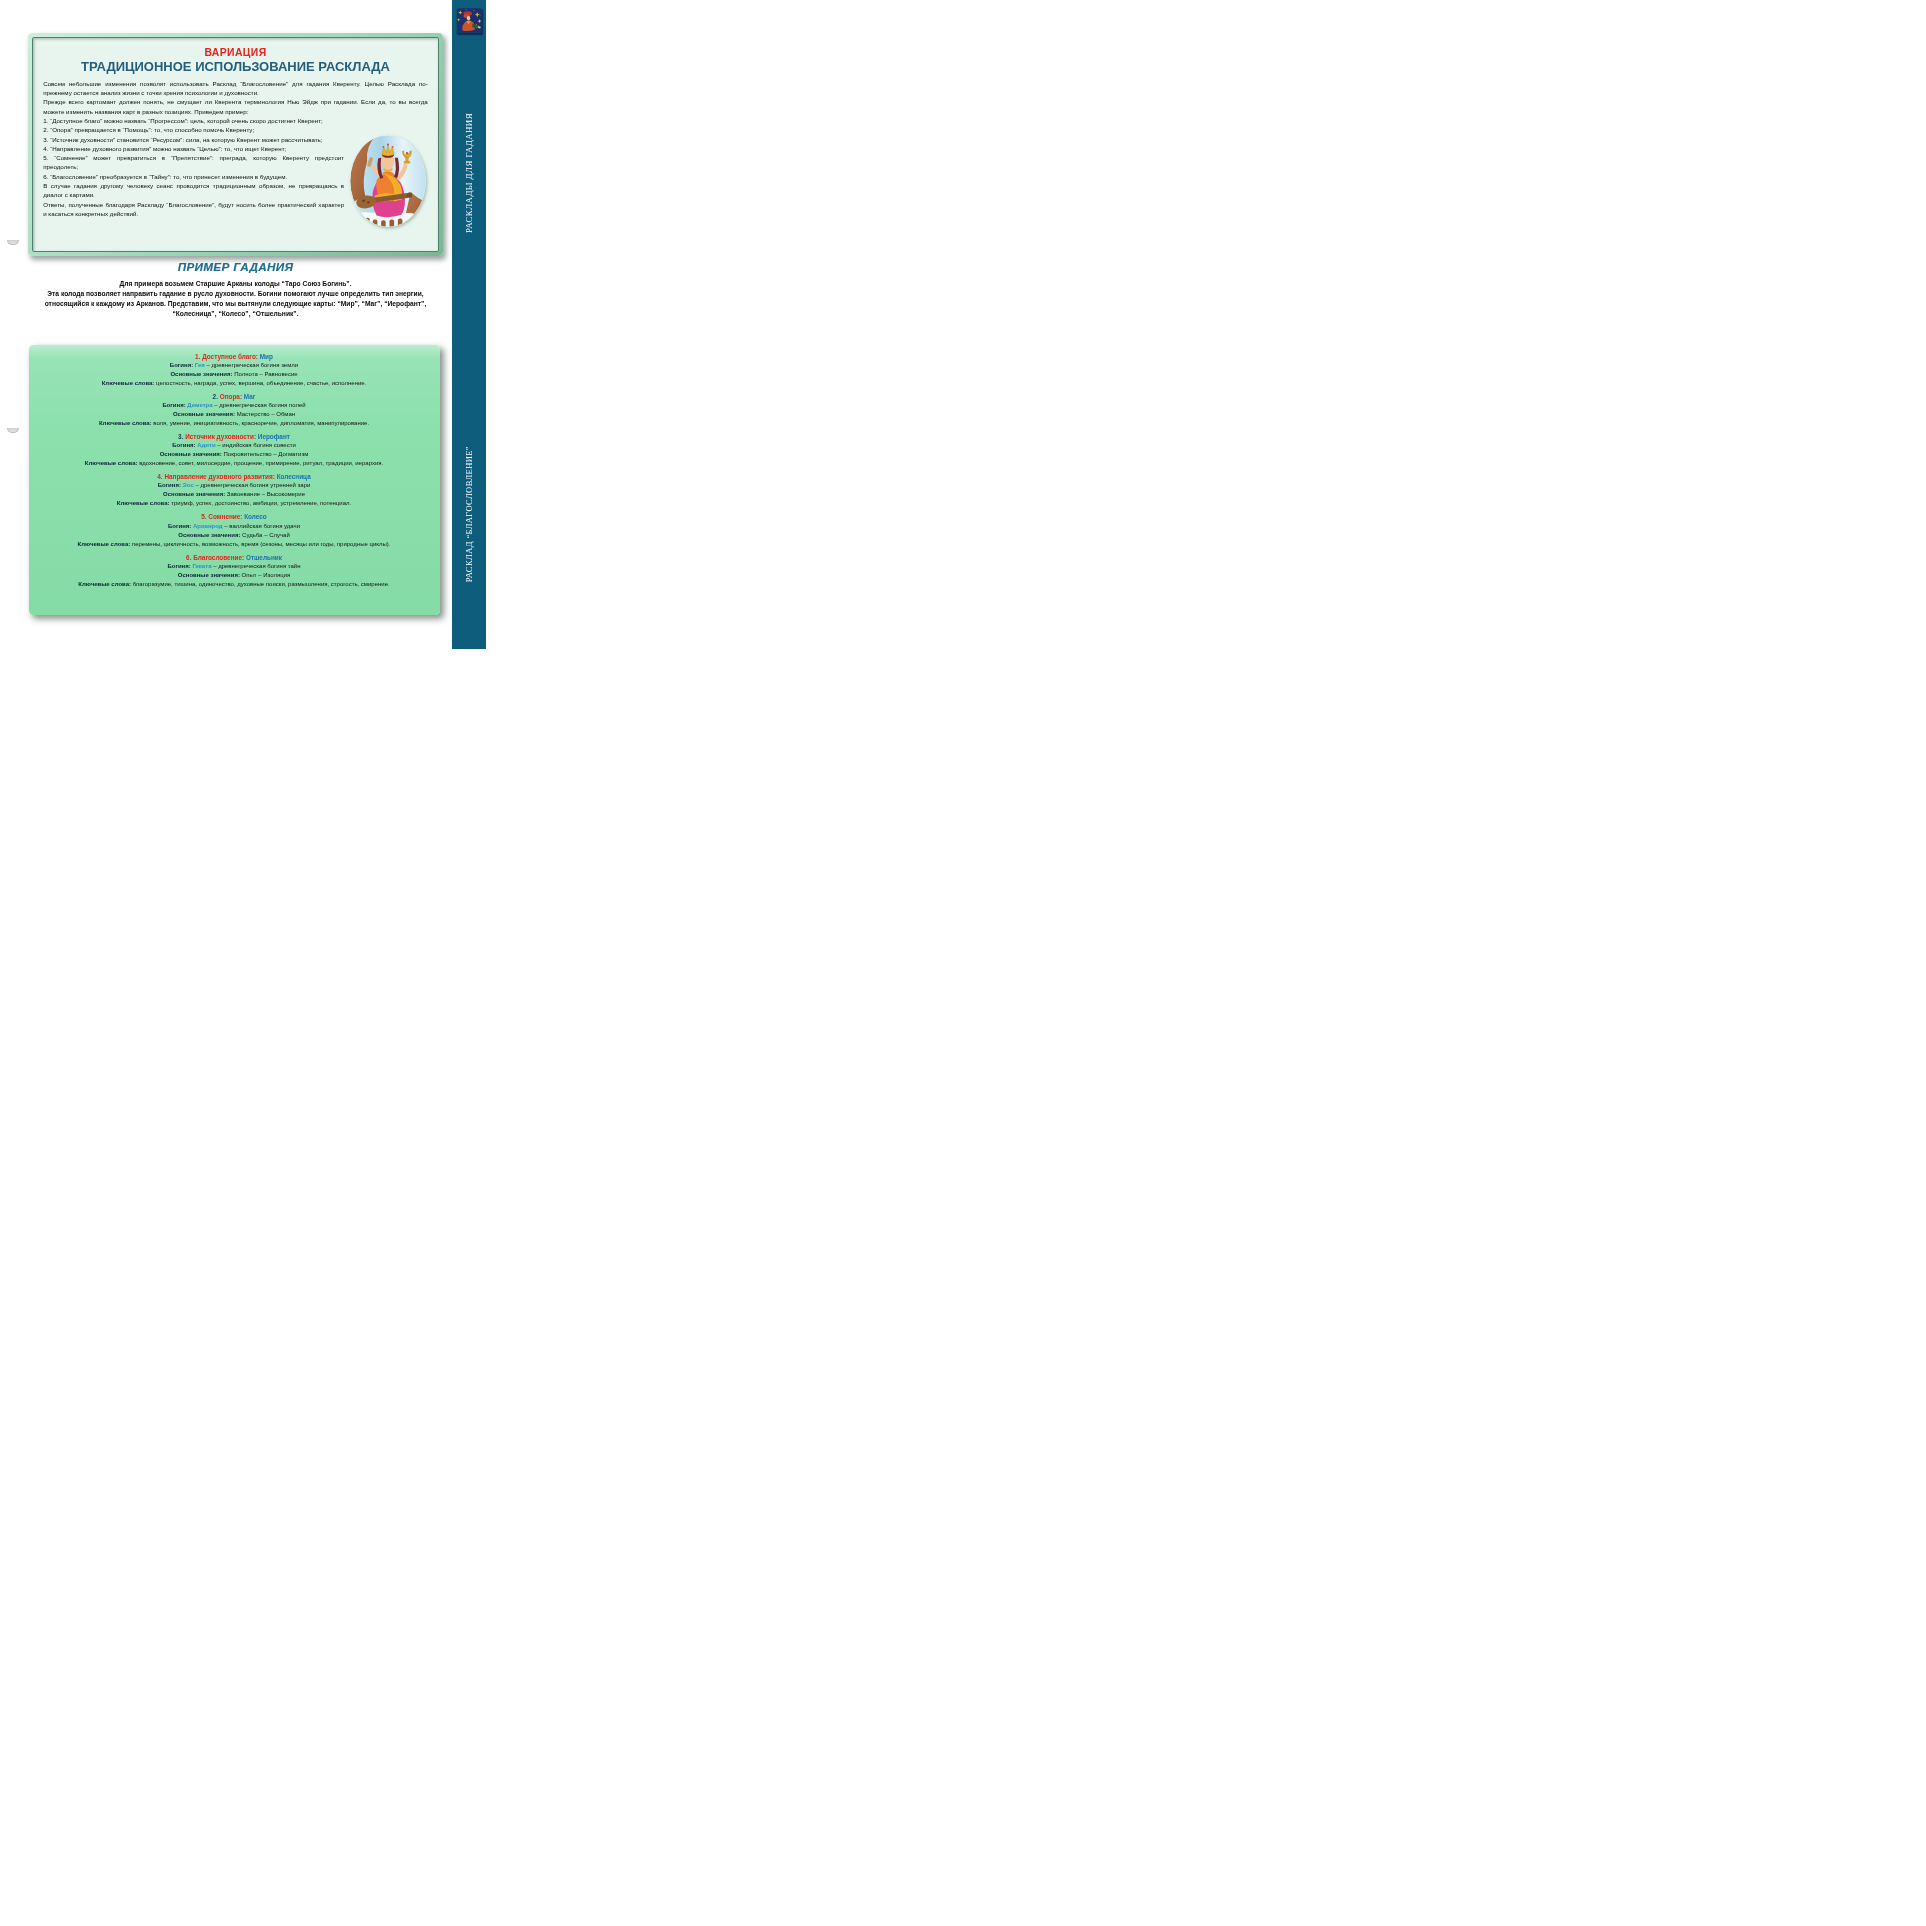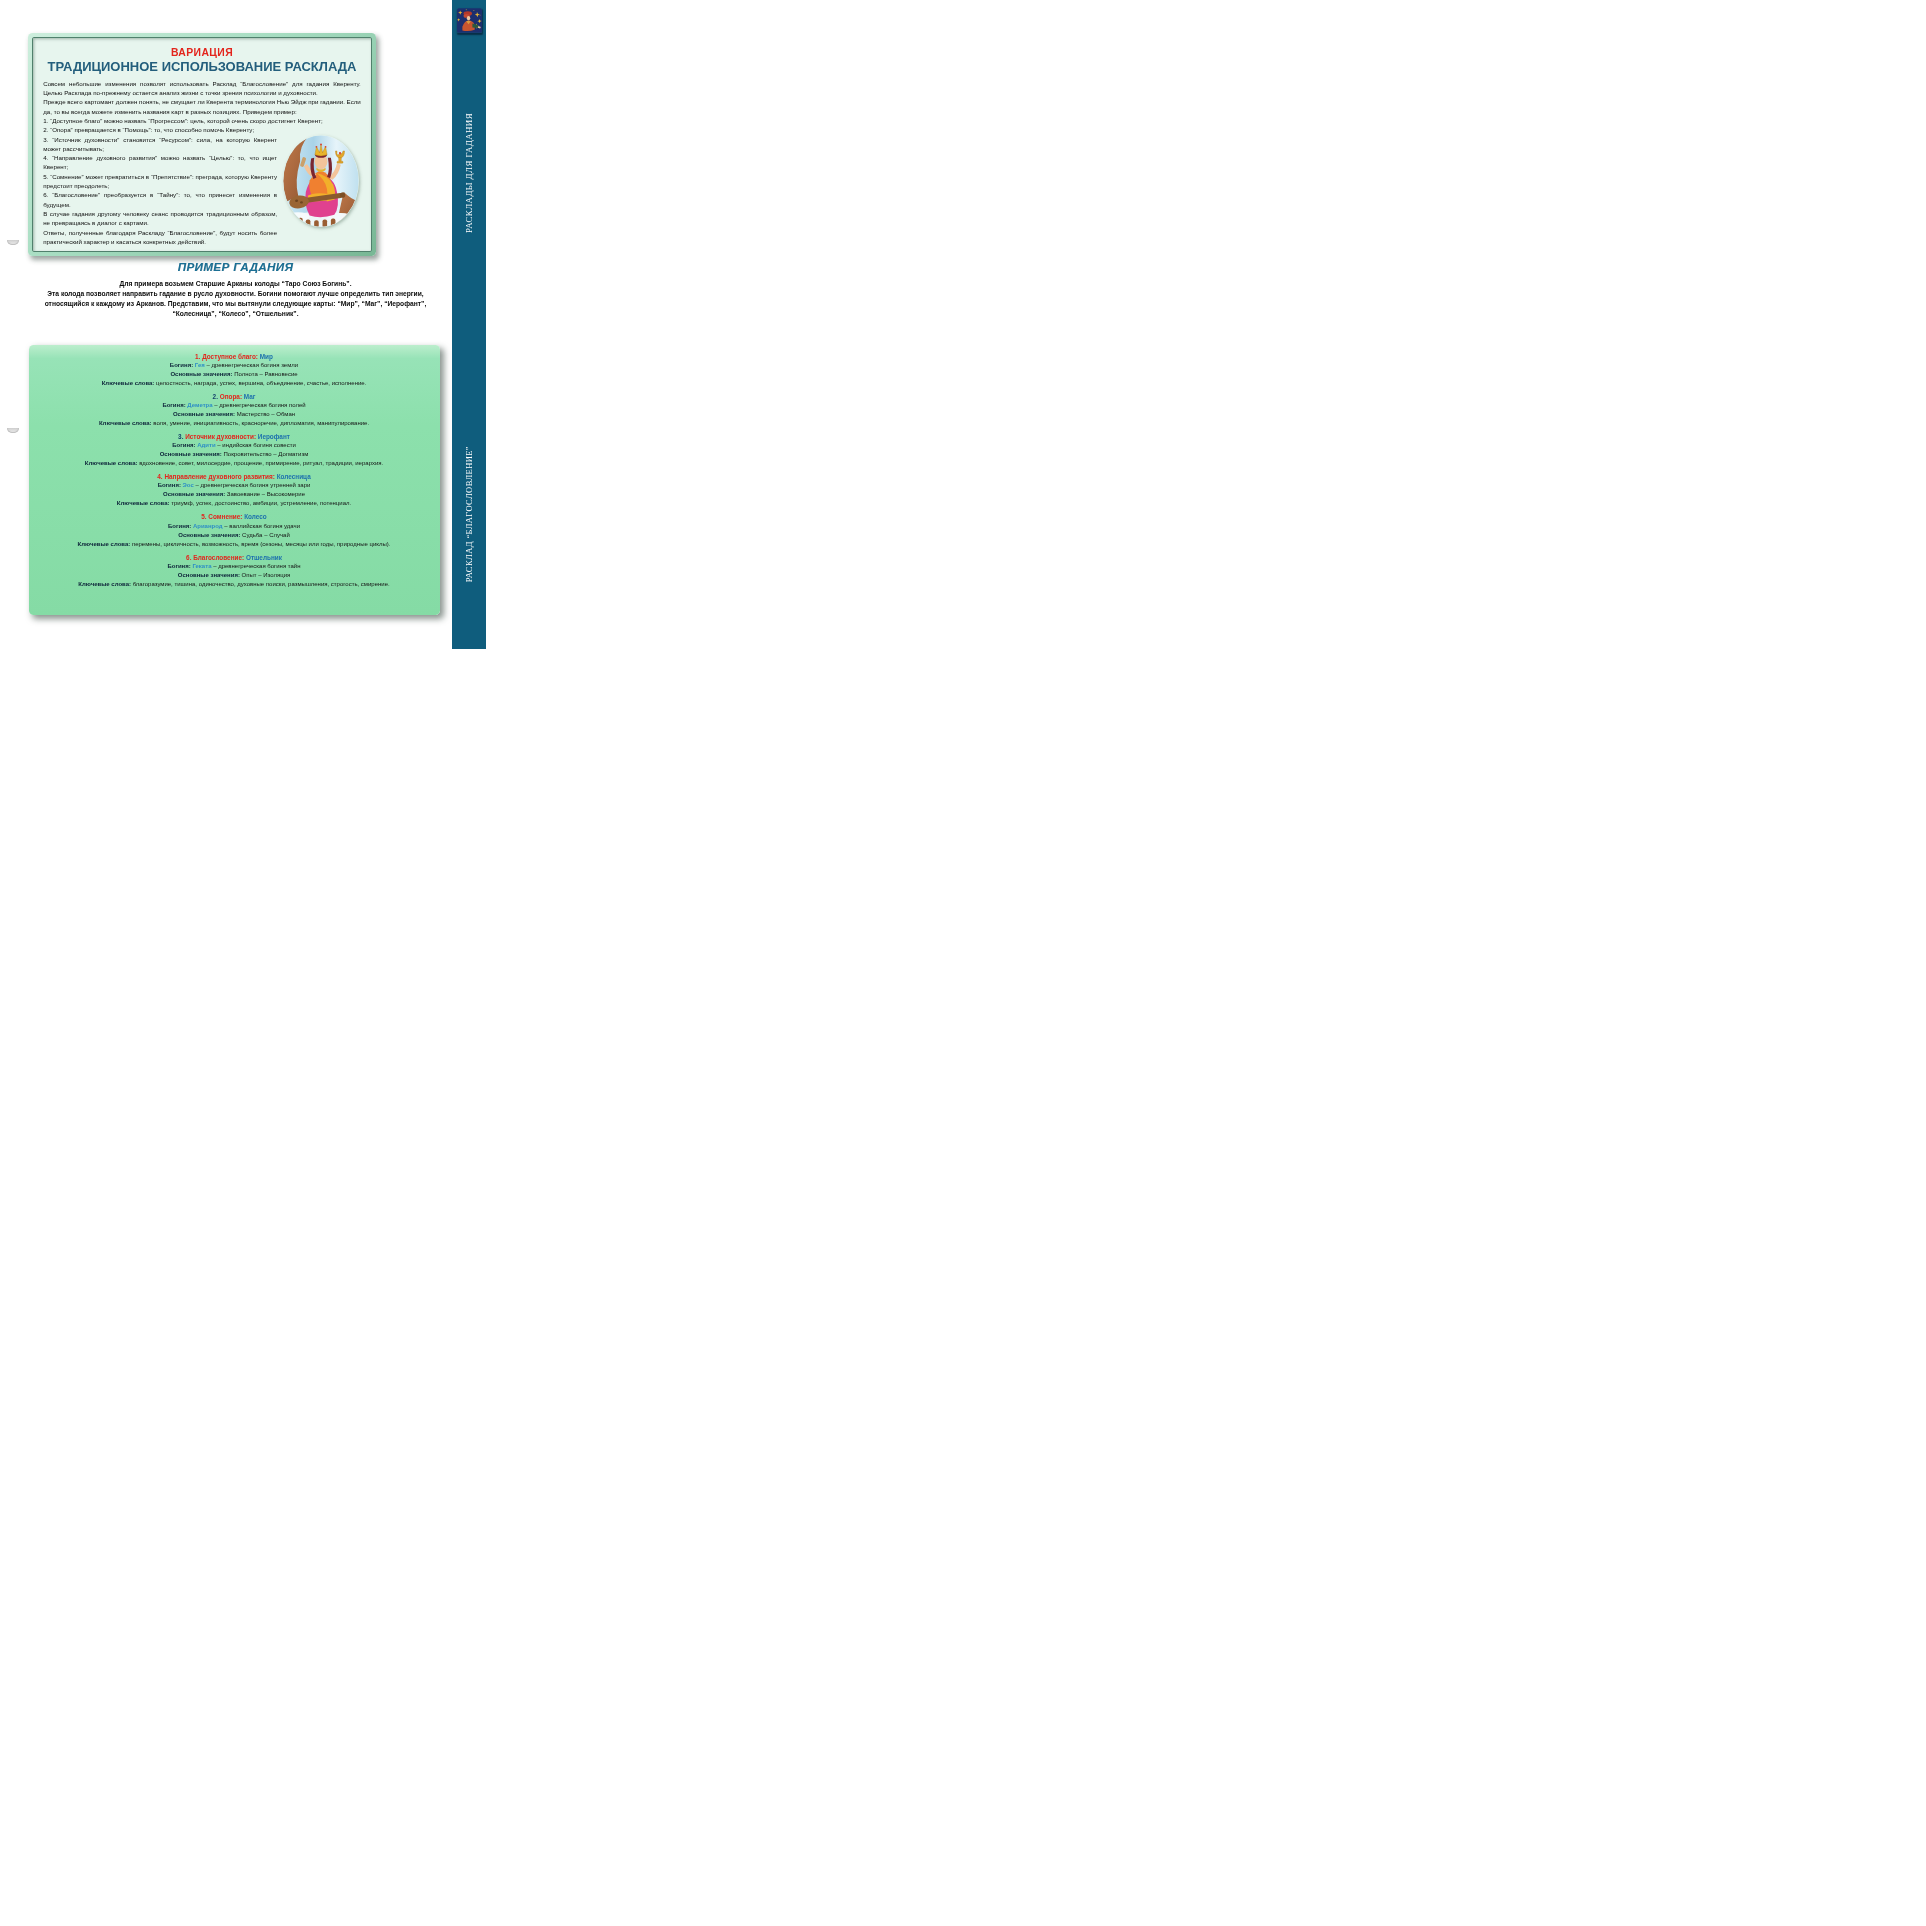--- a/index.html
+++ b/index.html
@@ -24,21 +24,21 @@
   .vbottom .vtext{font-size:8.5px;}
   .pagenum{position:absolute;top:606px;left:0;right:2.3px;text-align:center;
     font-family:Liberation Mono, monospace;font-size:8.5px;color:#f4f8fa;margin-left:36px;}
 
   
   .notch{position:absolute;left:7px;width:11.6px;height:5.4px;border-radius:0 0 11.6px 11.6px;
     background:linear-gradient(180deg,#cfcfcf,#f2f2f2);box-shadow:inset 0 -0.8px 1.2px rgba(120,120,120,.55);}
   .n1{top:240px;} .n2{top:428px;}
 
   
-  .panel-var{position:absolute;left:28px;top:33px;width:348px;height:223px;border-radius:4.6px;
+  .panel-var{position:absolute;left:28px;top:33px;width:415px;height:223px;border-radius:4.6px;
     background:linear-gradient(135deg,#cdeedd 0%,#a5dcc0 45%,#78b795 100%);
     box-shadow:2.7px 3.5px 5.4px rgba(40,60,50,.45);}
   .panel-var-inner{position:absolute;inset:4.2px;background:var(--panel_mint);
     border:0.8px solid #50806c;border-radius:1.9px;box-shadow:inset 1.2px 1.2px 2.7px rgba(60,95,78,.4);
     padding:6.2px 10px 3.9px 10px;}
   .panel-var h1{margin:2.3px 0 1.5px 0;text-align:center;color:var(--accent_red);
     font-size:10.4px;letter-spacing:0.4px;}
   .panel-var h2{margin:0.8px 0 4.6px 0;text-align:center;color:var(--heading_teal);font-size:13px;}
   .flow{font-size:6.2px;line-height:1.5;}
   .flow p{margin:0;text-align:justify;}

